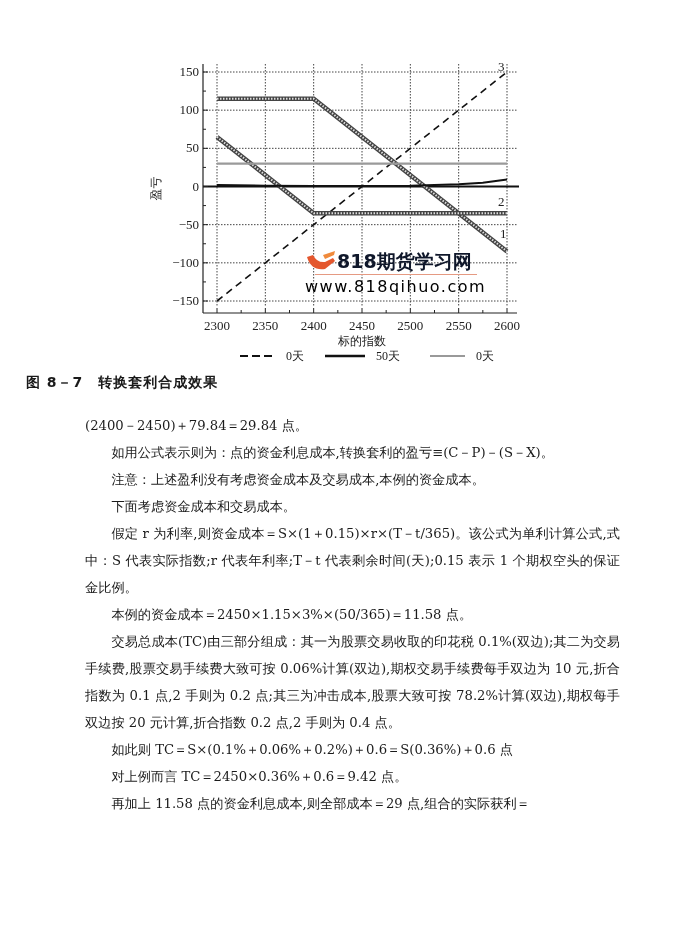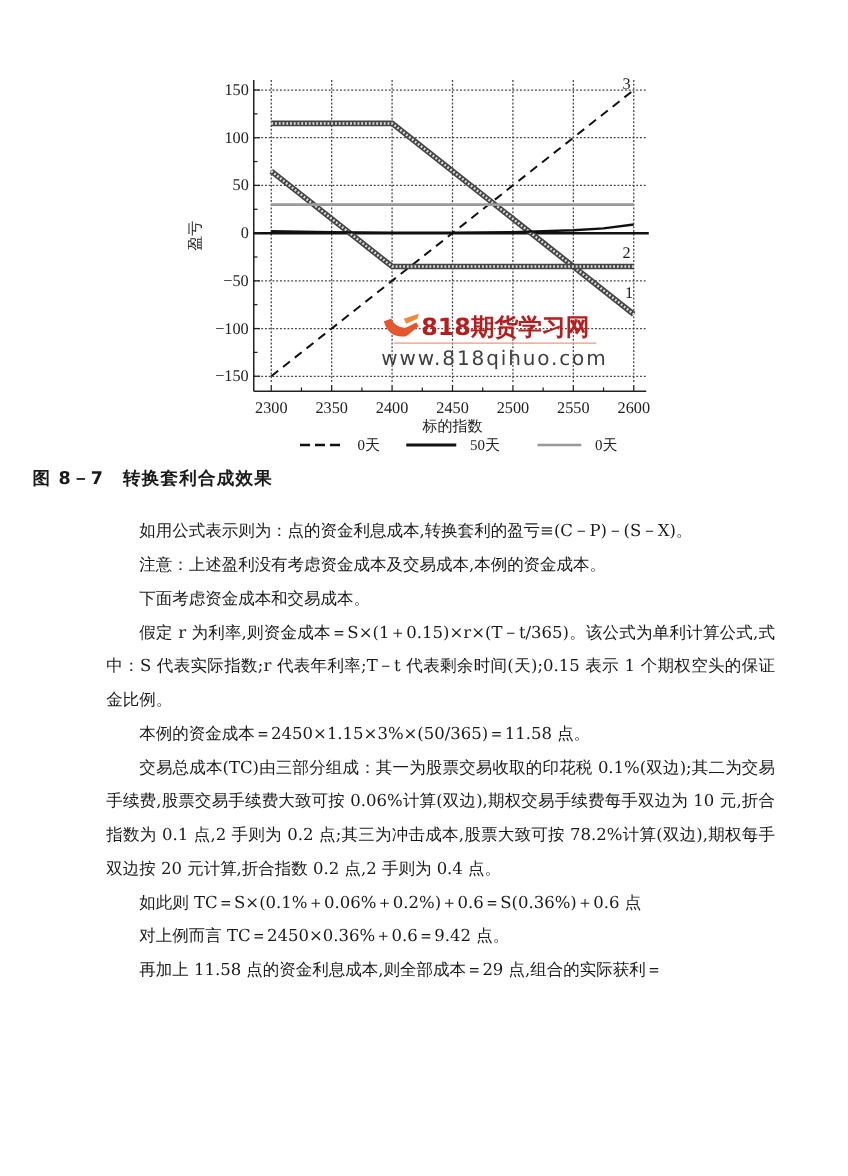--- a/index.html
+++ b/index.html
@@ -11,23 +11,23 @@
   .legend-text { font-family: "Liberation Serif", "DejaVu Serif", serif; font-size: 12px; fill: #222; }
   .curve-label { font-family: "Liberation Serif", serif; font-size: 13px; fill: #222; }
   .caption { position: absolute; left: 0; width: 678px; top: 374px; text-align: left;
              font-family: "DejaVu Sans", sans-serif; font-weight: bold; font-size: 14px; letter-spacing: 1px; margin-left: 26px; }
   .text-block { position: absolute; left: 85px; top: 412px; width: 535px;
                 font-family: "DejaVu Serif", "Liberation Serif", serif; font-size: 13.2px; line-height: 27px; }
   .text-block p { margin: 0; text-align: justify; }
   .text-block p.indent { text-indent: 2em; }
   .watermark { position: absolute; left: 305px; top: 249px; width: 200px; height: 50px; }
   .wm-title { position: absolute; left: 32px; top: 0px; font-family: "DejaVu Sans", sans-serif;
-              font-weight: bold; font-size: 19px; color: #b91c1c; letter-spacing: 0px; white-space: nowrap; }
+              font-weight: bold; font-size: 19px; color: #0f172a; letter-spacing: 0px; white-space: nowrap; }
   .wm-url { position: absolute; left: 0px; top: 28px; font-family: "DejaVu Sans", sans-serif;
-            font-size: 16px; color: #404040; letter-spacing: 1.5px; white-space: nowrap; }
+            font-size: 16px; color: #000000; letter-spacing: 1.5px; white-space: nowrap; }
   .wm-underline { position: absolute; left: 10px; top: 25px; width: 162px; height: 1px; background: #e59a82; }
   .wm-icon { position: absolute; left: 0px; top: 0px; width: 32px; height: 24px; }
 </style>
 </head>
 <body>
 
 <svg id="chart" xmlns="http://www.w3.org/2000/svg" width="678" height="400">
   <g id="grid">
       <line x1="217" x2="217" y1="64" y2="307" stroke="#444" stroke-width="1" stroke-dasharray="1.5,1.5"></line>
       <line x1="265.3333333333333" x2="265.3333333333333" y1="64" y2="307" stroke="#444" stroke-width="1" stroke-dasharray="1.5,1.5"></line>
@@ -125,20 +125,21 @@
     <path d="M18 6 L30 2 L29 6 L20 10 Z" fill="#f08a3c"></path>
   </svg>
   <div class="wm-title">818期货学习网</div>
   <div class="wm-underline"></div>
   <div class="wm-url">www.818qihuo.com</div>
 </div>
 
 <div class="caption">图 8－7　转换套利合成效果</div>
 
 <div class="text-block" id="text-block">
+    <p class="">(2400－2450)＋79.84＝29.84 点。</p>
     <p class="indent">如用公式表示则为：点的资金利息成本,转换套利的盈亏≡(C－P)－(S－X)。</p>
     <p class="indent">注意：上述盈利没有考虑资金成本及交易成本,本例的资金成本。</p>
     <p class="indent">下面考虑资金成本和交易成本。</p>
     <p class="indent">假定 r 为利率,则资金成本＝S×(1＋0.15)×r×(T－t/365)。该公式为单利计算公式,式中：S 代表实际指数;r 代表年利率;T－t 代表剩余时间(天);0.15 表示 1 个期权空头的保证金比例。</p>
     <p class="indent">本例的资金成本＝2450×1.15×3%×(50/365)＝11.58 点。</p>
     <p class="indent">交易总成本(TC)由三部分组成：其一为股票交易收取的印花税 0.1%(双边);其二为交易手续费,股票交易手续费大致可按 0.06%计算(双边),期权交易手续费每手双边为 10 元,折合指数为 0.1 点,2 手则为 0.2 点;其三为冲击成本,股票大致可按 78.2%计算(双边),期权每手双边按 20 元计算,折合指数 0.2 点,2 手则为 0.4 点。</p>
     <p class="indent">如此则 TC＝S×(0.1%＋0.06%＋0.2%)＋0.6＝S(0.36%)＋0.6 点</p>
     <p class="indent">对上例而言 TC＝2450×0.36%＋0.6＝9.42 点。</p>
     <p class="indent">再加上 11.58 点的资金利息成本,则全部成本＝29 点,组合的实际获利＝</p>
   </div>

